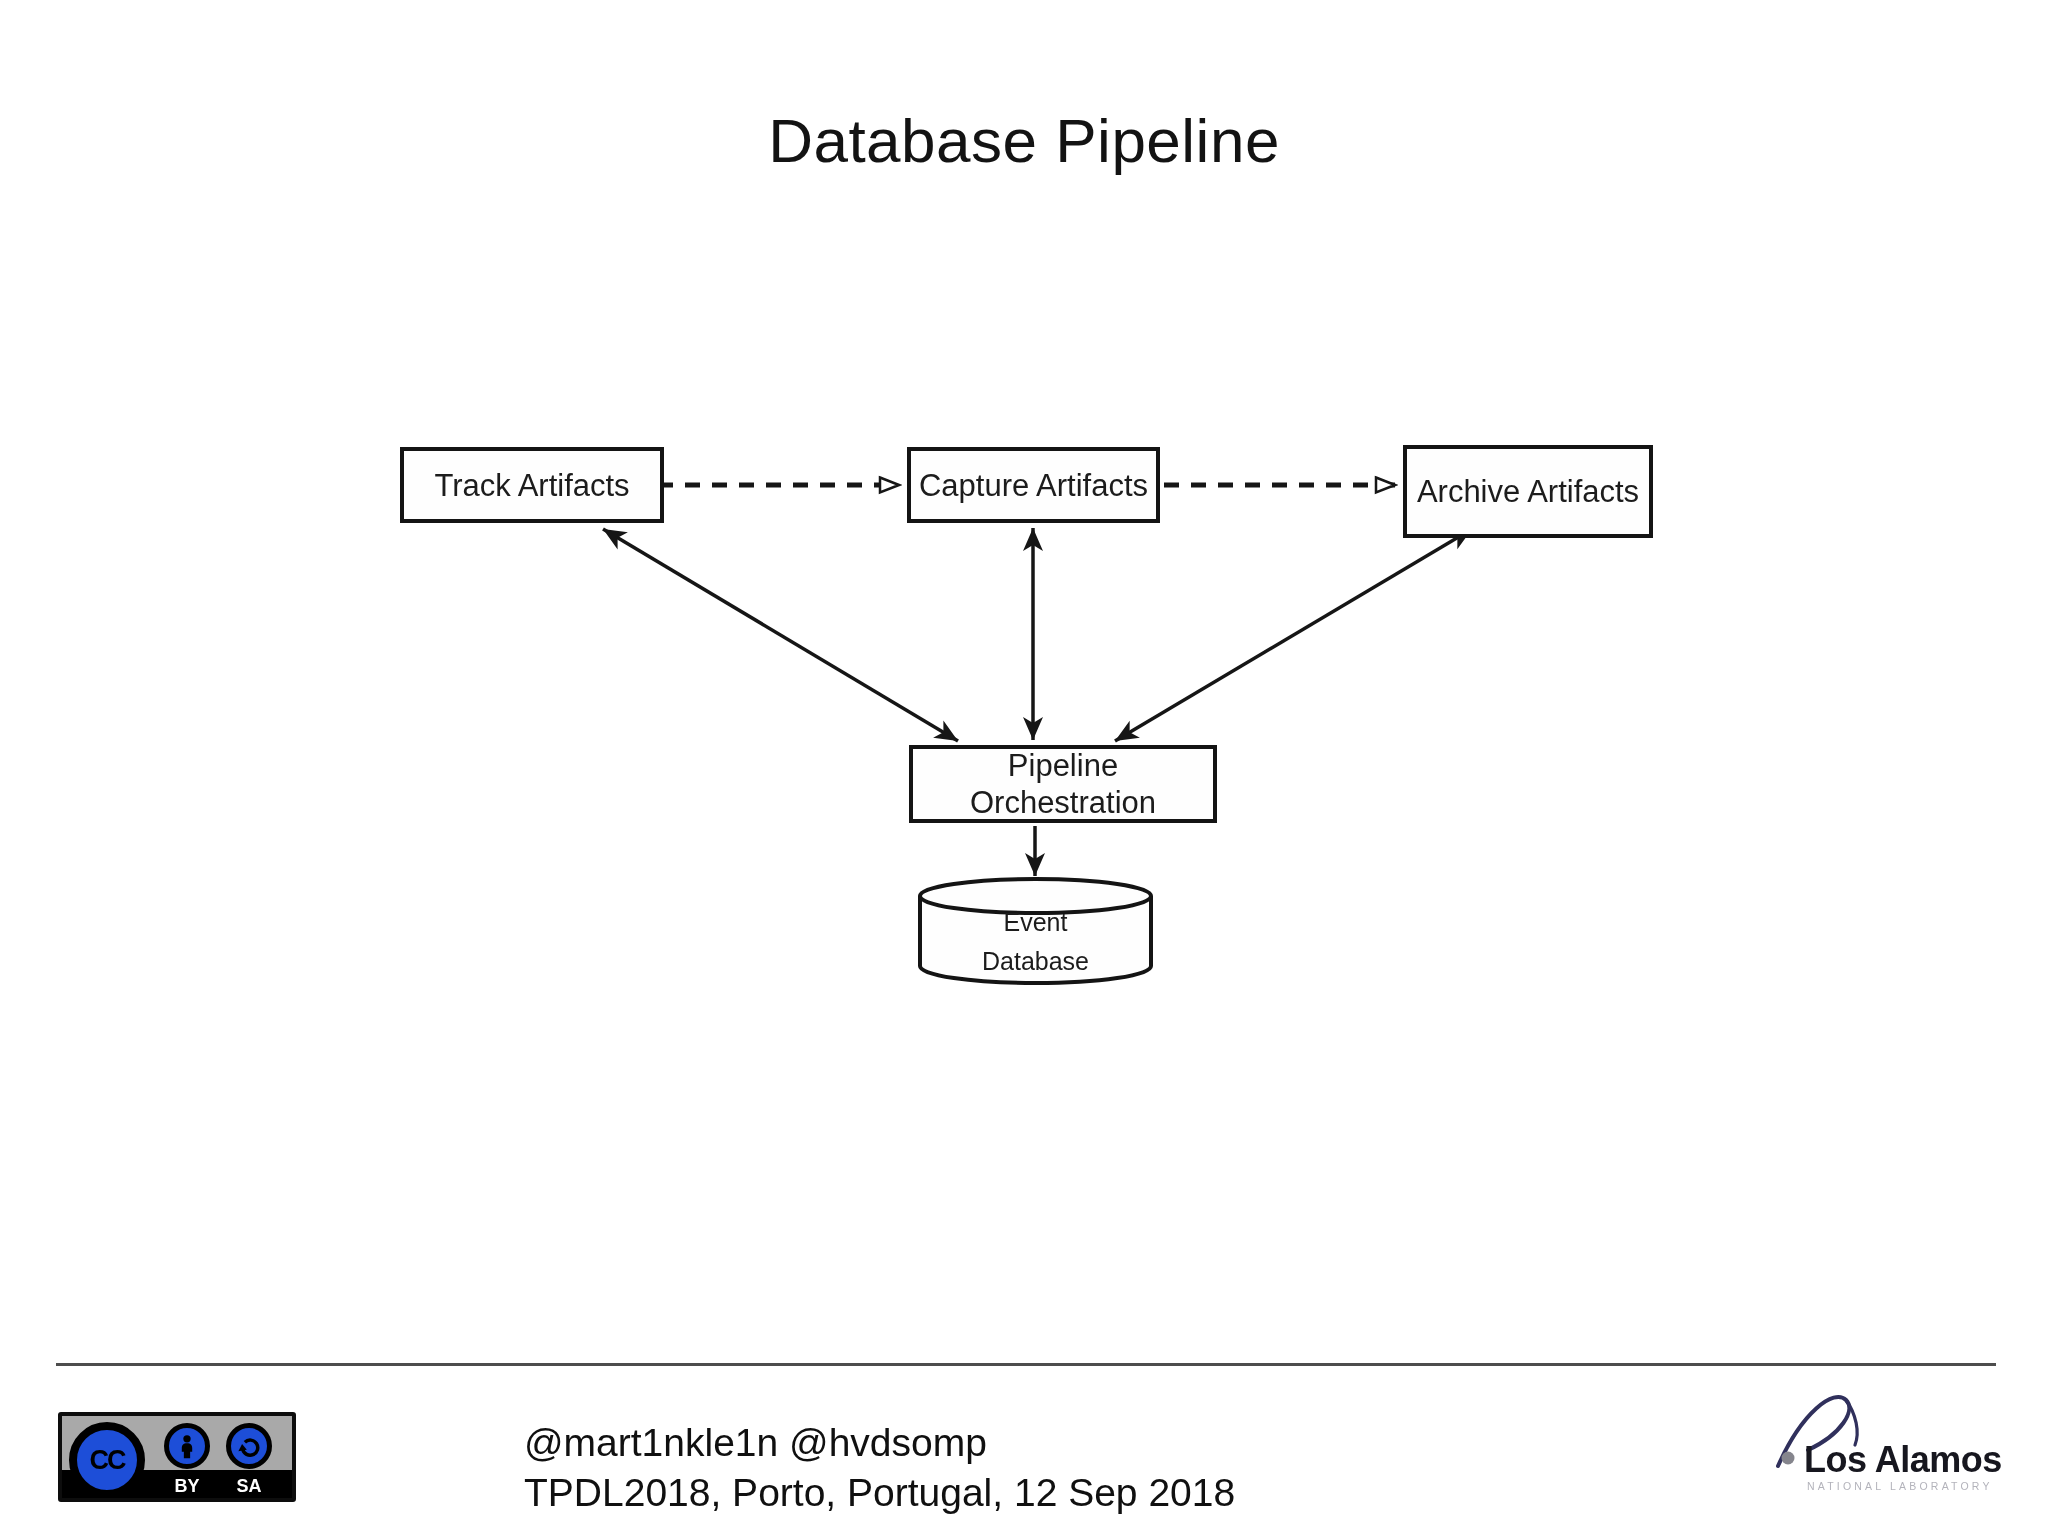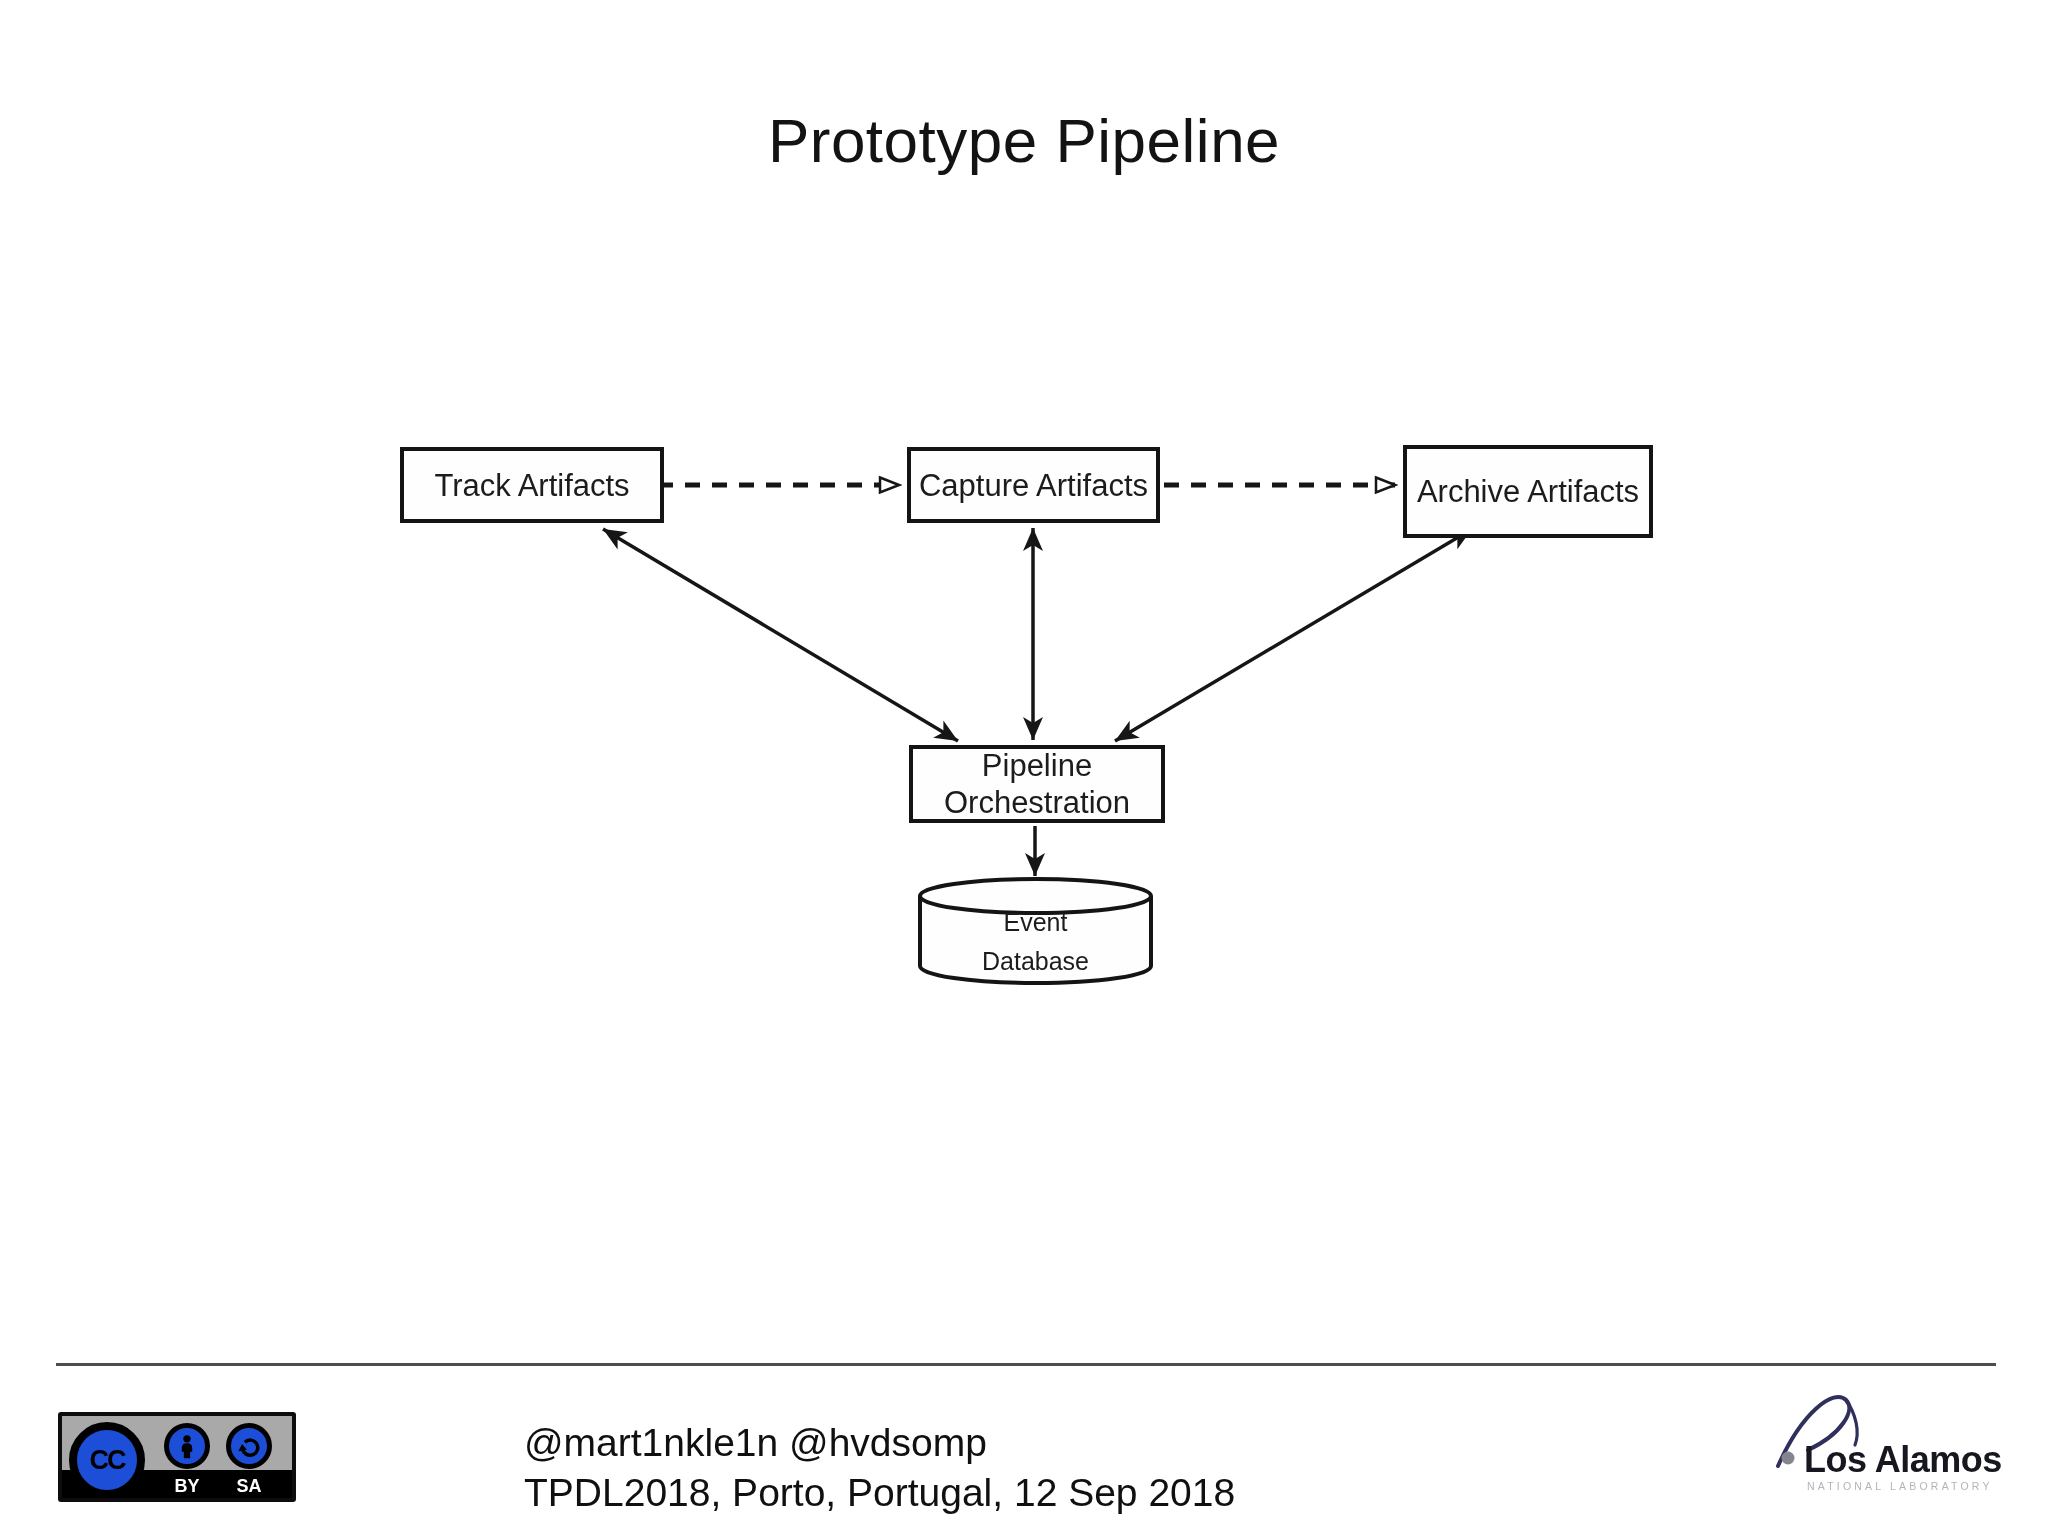--- a/index.html
+++ b/index.html
@@ -22,21 +22,21 @@
   .node{
     position:absolute;box-sizing:border-box;
     background:#fefefe;border:4px solid #141414;
     display:flex;align-items:center;justify-content:center;
     text-align:center;font-size:31px;line-height:37px;
     color:#1c1c1c;white-space:pre-line;
   }
   #node-track   {left:400px;top:447px;width:264px;height:76px;}
   #node-capture {left:907px;top:447px;width:253px;height:76px;}
   #node-archive {left:1403px;top:445px;width:250px;height:93px;}
-  #node-pipeline{left:909px;top:745px;width:256px;height:78px;}
+  #node-pipeline{left:909px;top:745px;width:308px;height:78px;}
   .db-label{
     position:absolute;left:920px;top:903px;width:231px;
     text-align:center;font-size:25px;line-height:39px;
     color:#1c1c1c;white-space:pre-line;
   }
   .footer-divider{
     position:absolute;left:56px;top:1363px;width:1940px;height:3px;
     background:#4d4d4d;
   }
   .credits{
@@ -67,21 +67,21 @@
   .cc-label-sa{left:164px;}
   
   .lanl{position:absolute;left:1768px;top:1382px;}
   svg{display:block;}
 </style>
 </head>
 <body>
 
 <div class="slide">
 
-  <div class="title">Prototype Pipeline</div>
+  <div class="title">Database Pipeline</div>
 
   <svg class="layer" width="2048" height="1536" viewBox="0 0 2048 1536" aria-hidden="true">
     <defs>
       <marker id="mEnd" markerUnits="userSpaceOnUse" markerWidth="26" markerHeight="22" refX="24" refY="11" orient="auto">
         <path d="M1,1 L24,11 L1,21 L7,11 Z" fill="#161616"></path>
       </marker>
       <marker id="mStart" markerUnits="userSpaceOnUse" markerWidth="26" markerHeight="22" refX="24" refY="11" orient="auto-start-reverse">
         <path d="M1,1 L24,11 L1,21 L7,11 Z" fill="#161616"></path>
       </marker>
       <marker id="mOpen" markerUnits="userSpaceOnUse" markerWidth="24" markerHeight="20" refX="21" refY="10" orient="auto">

